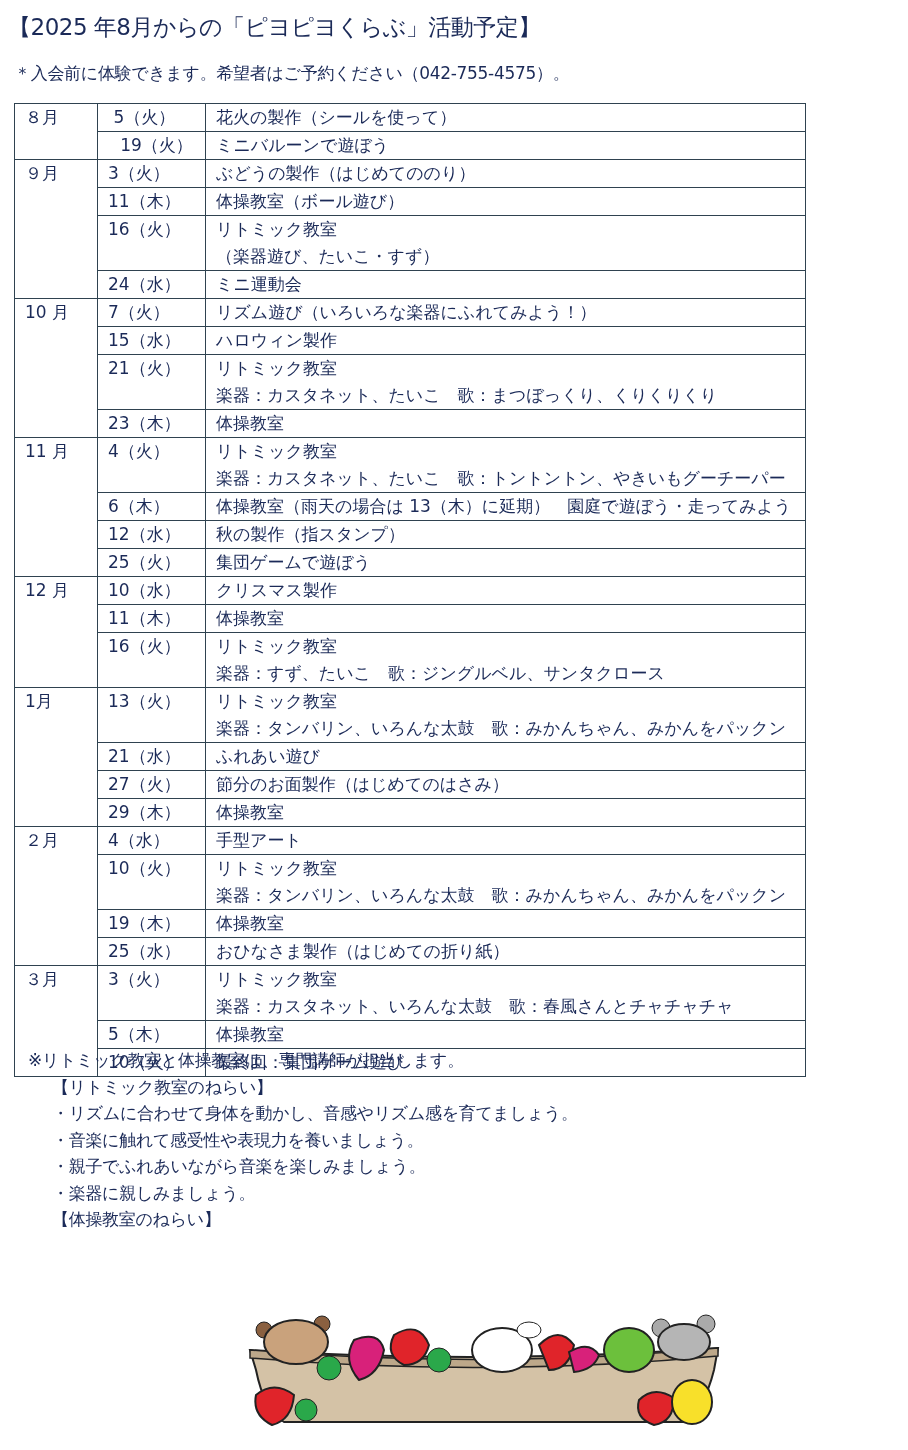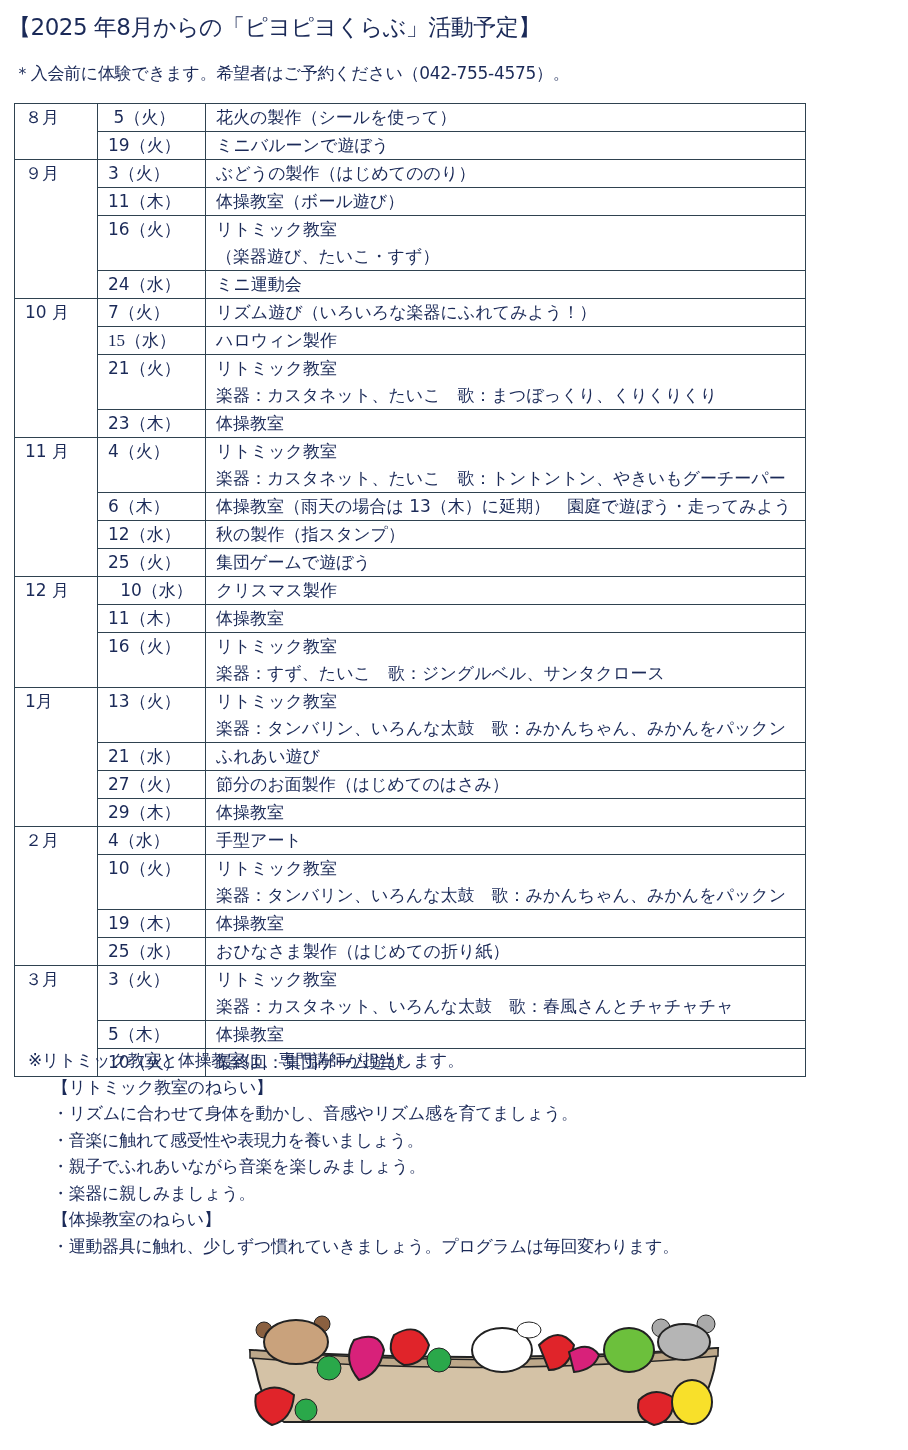--- a/index.html
+++ b/index.html
@@ -26,21 +26,21 @@
 <table class="sched">
   <tbody id="sched-body">
       <tr>
         <td class="m" rowspan="2">８月</td>
         <td class="d" style="white-space: pre;"> 5（火）</td>
         <td class="e">
           <div>花火の製作（シールを使って）</div>
         </td>
       </tr>
       <tr>
-        <td class="d" style="white-space: pre;">19（火）</td>
+        <td class="d" style="white-space: pre; text-align: center;">19（火）</td>
         <td class="e">
           <div>ミニバルーンで遊ぼう</div>
         </td>
       </tr>
       <tr>
         <td class="m" rowspan="4">９月</td>
         <td class="d" style="white-space: pre;">3（火）</td>
         <td class="e">
           <div>ぶどうの製作（はじめてののり）</div>
         </td>
@@ -65,21 +65,21 @@
         </td>
       </tr>
       <tr>
         <td class="m" rowspan="4">10 月</td>
         <td class="d" style="white-space: pre;">7（火）</td>
         <td class="e">
           <div>リズム遊び（いろいろな楽器にふれてみよう！）</div>
         </td>
       </tr>
       <tr>
-        <td class="d" style="white-space: pre; font-family: Liberation Serif, serif;">15（水）</td>
+        <td class="d" style="white-space: pre;">15（水）</td>
         <td class="e">
           <div>ハロウィン製作</div>
         </td>
       </tr>
       <tr>
         <td class="d" style="white-space: pre;">21（火）</td>
         <td class="e">
           <div>リトミック教室</div>
           <div>楽器：カスタネット、たいこ　歌：まつぼっくり、くりくりくり</div>
         </td>
@@ -111,21 +111,21 @@
         </td>
       </tr>
       <tr>
         <td class="d" style="white-space: pre;">25（火）</td>
         <td class="e">
           <div>集団ゲームで遊ぼう</div>
         </td>
       </tr>
       <tr>
         <td class="m" rowspan="3">12 月</td>
-        <td class="d" style="white-space: pre; text-align: center;">10（水）</td>
+        <td class="d" style="white-space: pre;">10（水）</td>
         <td class="e">
           <div>クリスマス製作</div>
         </td>
       </tr>
       <tr>
         <td class="d" style="white-space: pre;">11（木）</td>
         <td class="e">
           <div>体操教室</div>
         </td>
       </tr>
@@ -212,21 +212,20 @@
 </table>
 
 <div class="footer">
   <div>※リトミック教室と体操教室は、専門講師が担当します。</div>
   <div class="ind">【リトミック教室のねらい】</div>
   <div class="ind">・リズムに合わせて身体を動かし、音感やリズム感を育てましょう。</div>
   <div class="ind">・音楽に触れて感受性や表現力を養いましょう。</div>
   <div class="ind">・親子でふれあいながら音楽を楽しみましょう。</div>
   <div class="ind">・楽器に親しみましょう。</div>
   <div class="ind">【体操教室のねらい】</div>
-  <div class="ind">・運動器具に触れ、少しずつ慣れていきましょう。プログラムは毎回変わります。</div>
 </div>
 
 <svg class="illus" viewBox="0 0 480 120">
 
   <path d="M6 40 Q240 55 474 38 L470 60 Q460 100 440 112 L40 112 Q20 100 12 60 Z" fill="#d4c2a6" stroke="#222" stroke-width="2"></path>
   <path d="M6 40 Q240 60 474 38 L474 46 Q240 68 6 48 Z" fill="#bda88a" stroke="#222" stroke-width="1.5"></path>
 
   <g>
       <circle cx="20" cy="20" r="8" fill="#8a6040" stroke="#222"></circle>
       <circle cx="78" cy="14" r="8" fill="#8a6040" stroke="#222"></circle>

